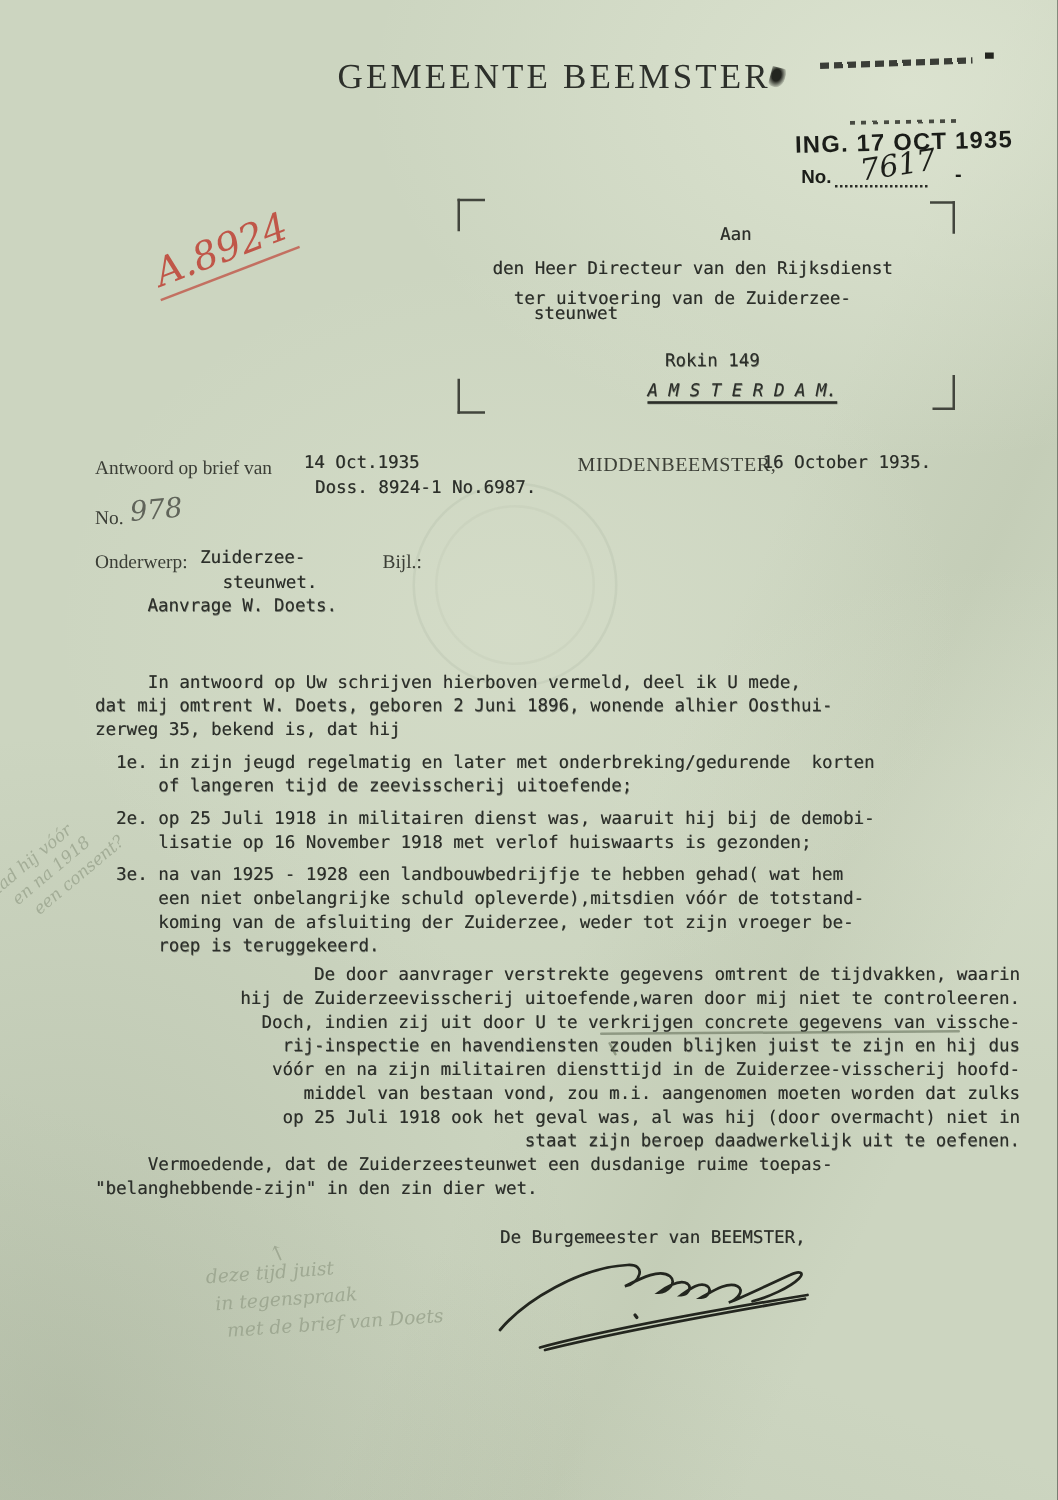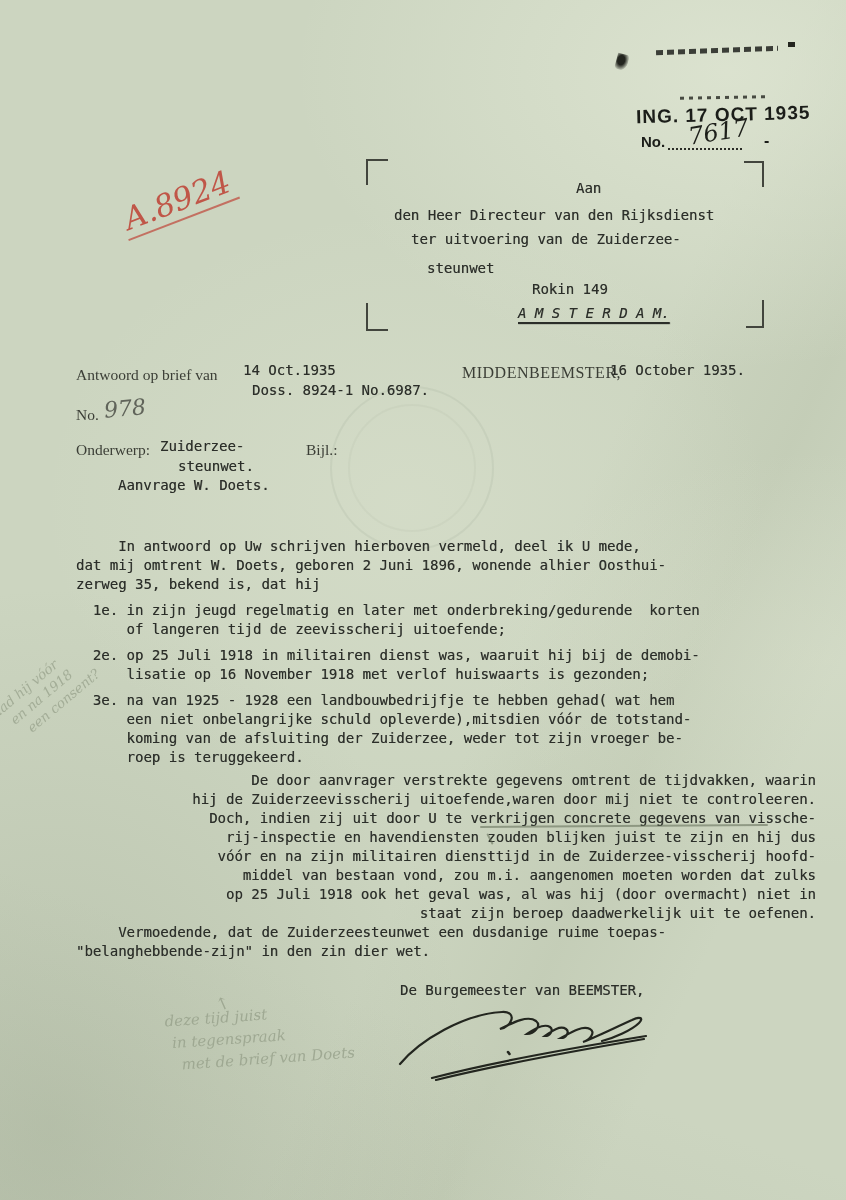--- a/index.html
+++ b/index.html
@@ -27,20 +27,21 @@
   .underlined{text-decoration:underline;text-underline-offset:4px;text-decoration-thickness:1.5px;}
   .stampbold{font-family:"Liberation Sans", sans-serif;font-weight:bold;color:#1b1d19;}
   .watermark{position:absolute;border-radius:50%;border:2px solid rgba(152,162,140,.32);}
   .pline{position:absolute;background:rgba(95,105,84,.55);height:2px;border-radius:2px;}
 </style>
 </head>
 <body>
 
 <div class="stage">
 
+  <div class="abs title" style="left:270px;top:46px;">GEMEENTE BEEMSTER</div>
 
   <div class="abs" style="left:616px;top:54px;width:12px;height:16px;transform:rotate(15deg);
        background:radial-gradient(ellipse at 40% 40%, #23251f 35%, rgba(35,37,31,.2) 70%, transparent 75%);"></div>
   <div class="abs" style="left:656px;top:48px;width:122px;height:5px;transform:rotate(-2deg);opacity:.85;
        background:repeating-linear-gradient(90deg,#1f211d 0 7px, transparent 7px 11px);"></div>
   <div class="abs" style="left:788px;top:42px;width:7px;height:5px;background:#23251f;"></div>
   <div class="abs" style="left:680px;top:96px;width:88px;height:3px;transform:rotate(-1deg);opacity:.8;
        background:repeating-linear-gradient(90deg,#23251f 0 4px, transparent 4px 9px);"></div>
   <div class="abs stampbold" style="left:636px;top:104px;font-size:19px;letter-spacing:1px;transform:rotate(-1.5deg);">ING. 17 OCT 1935</div>
   <div class="abs stampbold" style="left:641px;top:133px;font-size:15px;">No.</div>
@@ -52,21 +53,21 @@
        border-bottom:2px solid rgba(192,86,72,.8);padding:0 4px 1px 4px;">A.8924</div>
 
   <div class="cmark" style="left:366px;top:159px;width:20px;height:24px;border-top-width:2px;border-left-width:2px;"></div>
   <div class="cmark" style="left:744px;top:161px;width:18px;height:24px;border-top-width:2px;border-right-width:2px;"></div>
   <div class="cmark" style="left:366px;top:303px;width:20px;height:26px;border-bottom-width:2px;border-left-width:2px;"></div>
   <div class="cmark" style="left:746px;top:300px;width:16px;height:26px;border-bottom-width:2px;border-right-width:2px;"></div>
 
   <div class="abs type" style="left:576px;top:180px;">Aan</div>
   <div class="abs type" style="left:394px;top:207px;">den Heer Directeur van den Rijksdienst</div>
   <div class="abs type" style="left:411px;top:231px;">ter uitvoering van de Zuiderzee-</div>
-  <div class="abs type" style="left:427px;top:260px;">steunwet</div>
+  <div class="abs type" style="left:427px;top:243px;">steunwet</div>
   <div class="abs type" style="left:532px;top:281px;">Rokin 149</div>
   <div class="abs type underlined" style="left:518px;top:305px;font-style:italic;">A M S T E R D A M.</div>
 
   <div class="watermark" style="left:330px;top:386px;width:160px;height:160px;opacity:.5;"></div>
   <div class="watermark" style="left:348px;top:404px;width:124px;height:124px;opacity:.3;"></div>
 
   <div class="abs print" style="left:76px;top:366px;">Antwoord op brief van</div>
   <div class="abs type" style="left:243px;top:362px;">14 Oct.1935</div>
   <div class="abs type" style="left:252px;top:382px;">Doss. 8924-1 No.6987.</div>
   <div class="abs print" style="left:76px;top:406px;">No.</div>

